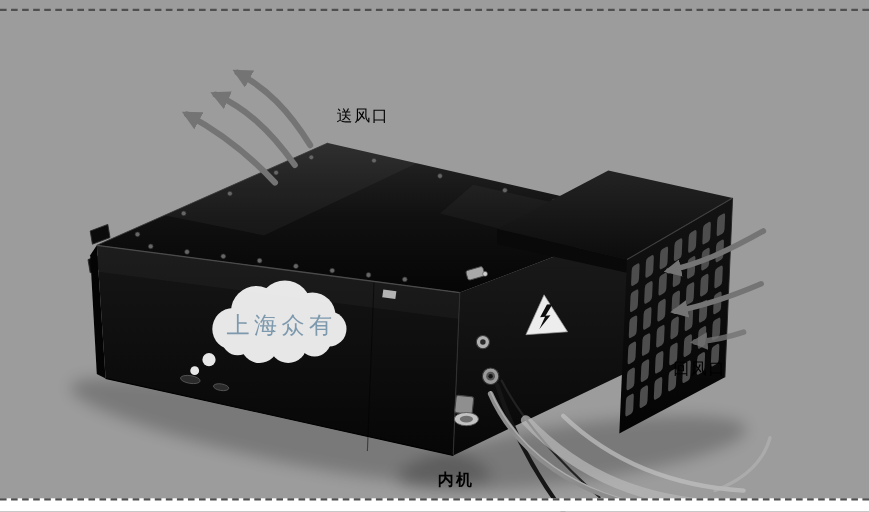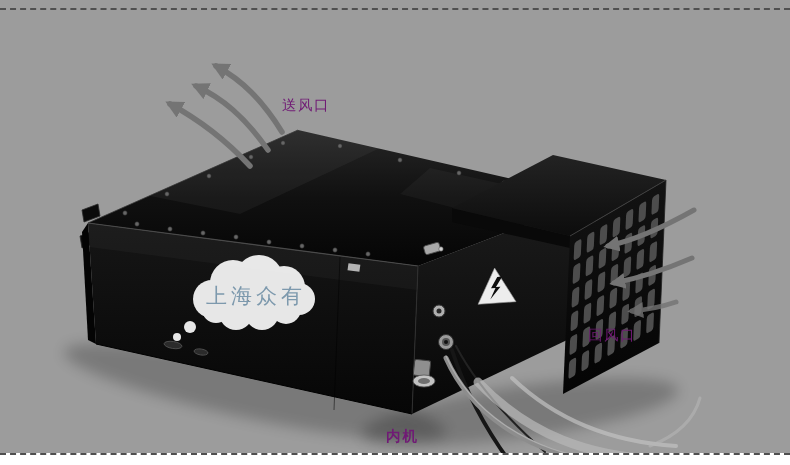--- a/index.html
+++ b/index.html
@@ -3,24 +3,24 @@
 <meta charset="utf-8">
 <style>
   html,body{margin:0;padding:0;}
   .stage{
     position:relative;width:790px;height:465px;background:#9c9c9c;
     overflow:hidden;font-family:"DejaVu Sans",sans-serif;
   }
   .dashed-top{position:absolute;top:8px;left:0;width:100%;height:0;border-top:2px dashed #4f4f4f;}
   .bottom-strip{position:absolute;bottom:0;left:0;width:100%;height:12px;background:#ffffff;border-top:2px dashed #4f4f4f;box-sizing:border-box;}
   .illus{position:absolute;left:0;top:0;}
-  .label{position:absolute;color:#701a75;font-size:14.5px;letter-spacing:1.5px;white-space:nowrap;}
+  .label{position:absolute;color:#000000;font-size:14.5px;letter-spacing:1.5px;white-space:nowrap;margin-left:24px;}
   #label-supply{left:282px;top:96px;}
   #label-return{left:588px;top:326px;}
-  #label-caption{left:386px;top:427px;font-weight:600;letter-spacing:2px;}
+  #label-caption{left:374px;top:427px;font-weight:600;letter-spacing:2px;}
 </style>
 </head>
 <body>
 
 <div class="stage">
 
   <div class="dashed-top"></div>
 
   <svg class="illus" width="790" height="465" viewBox="0 0 790 465">
     <defs>

